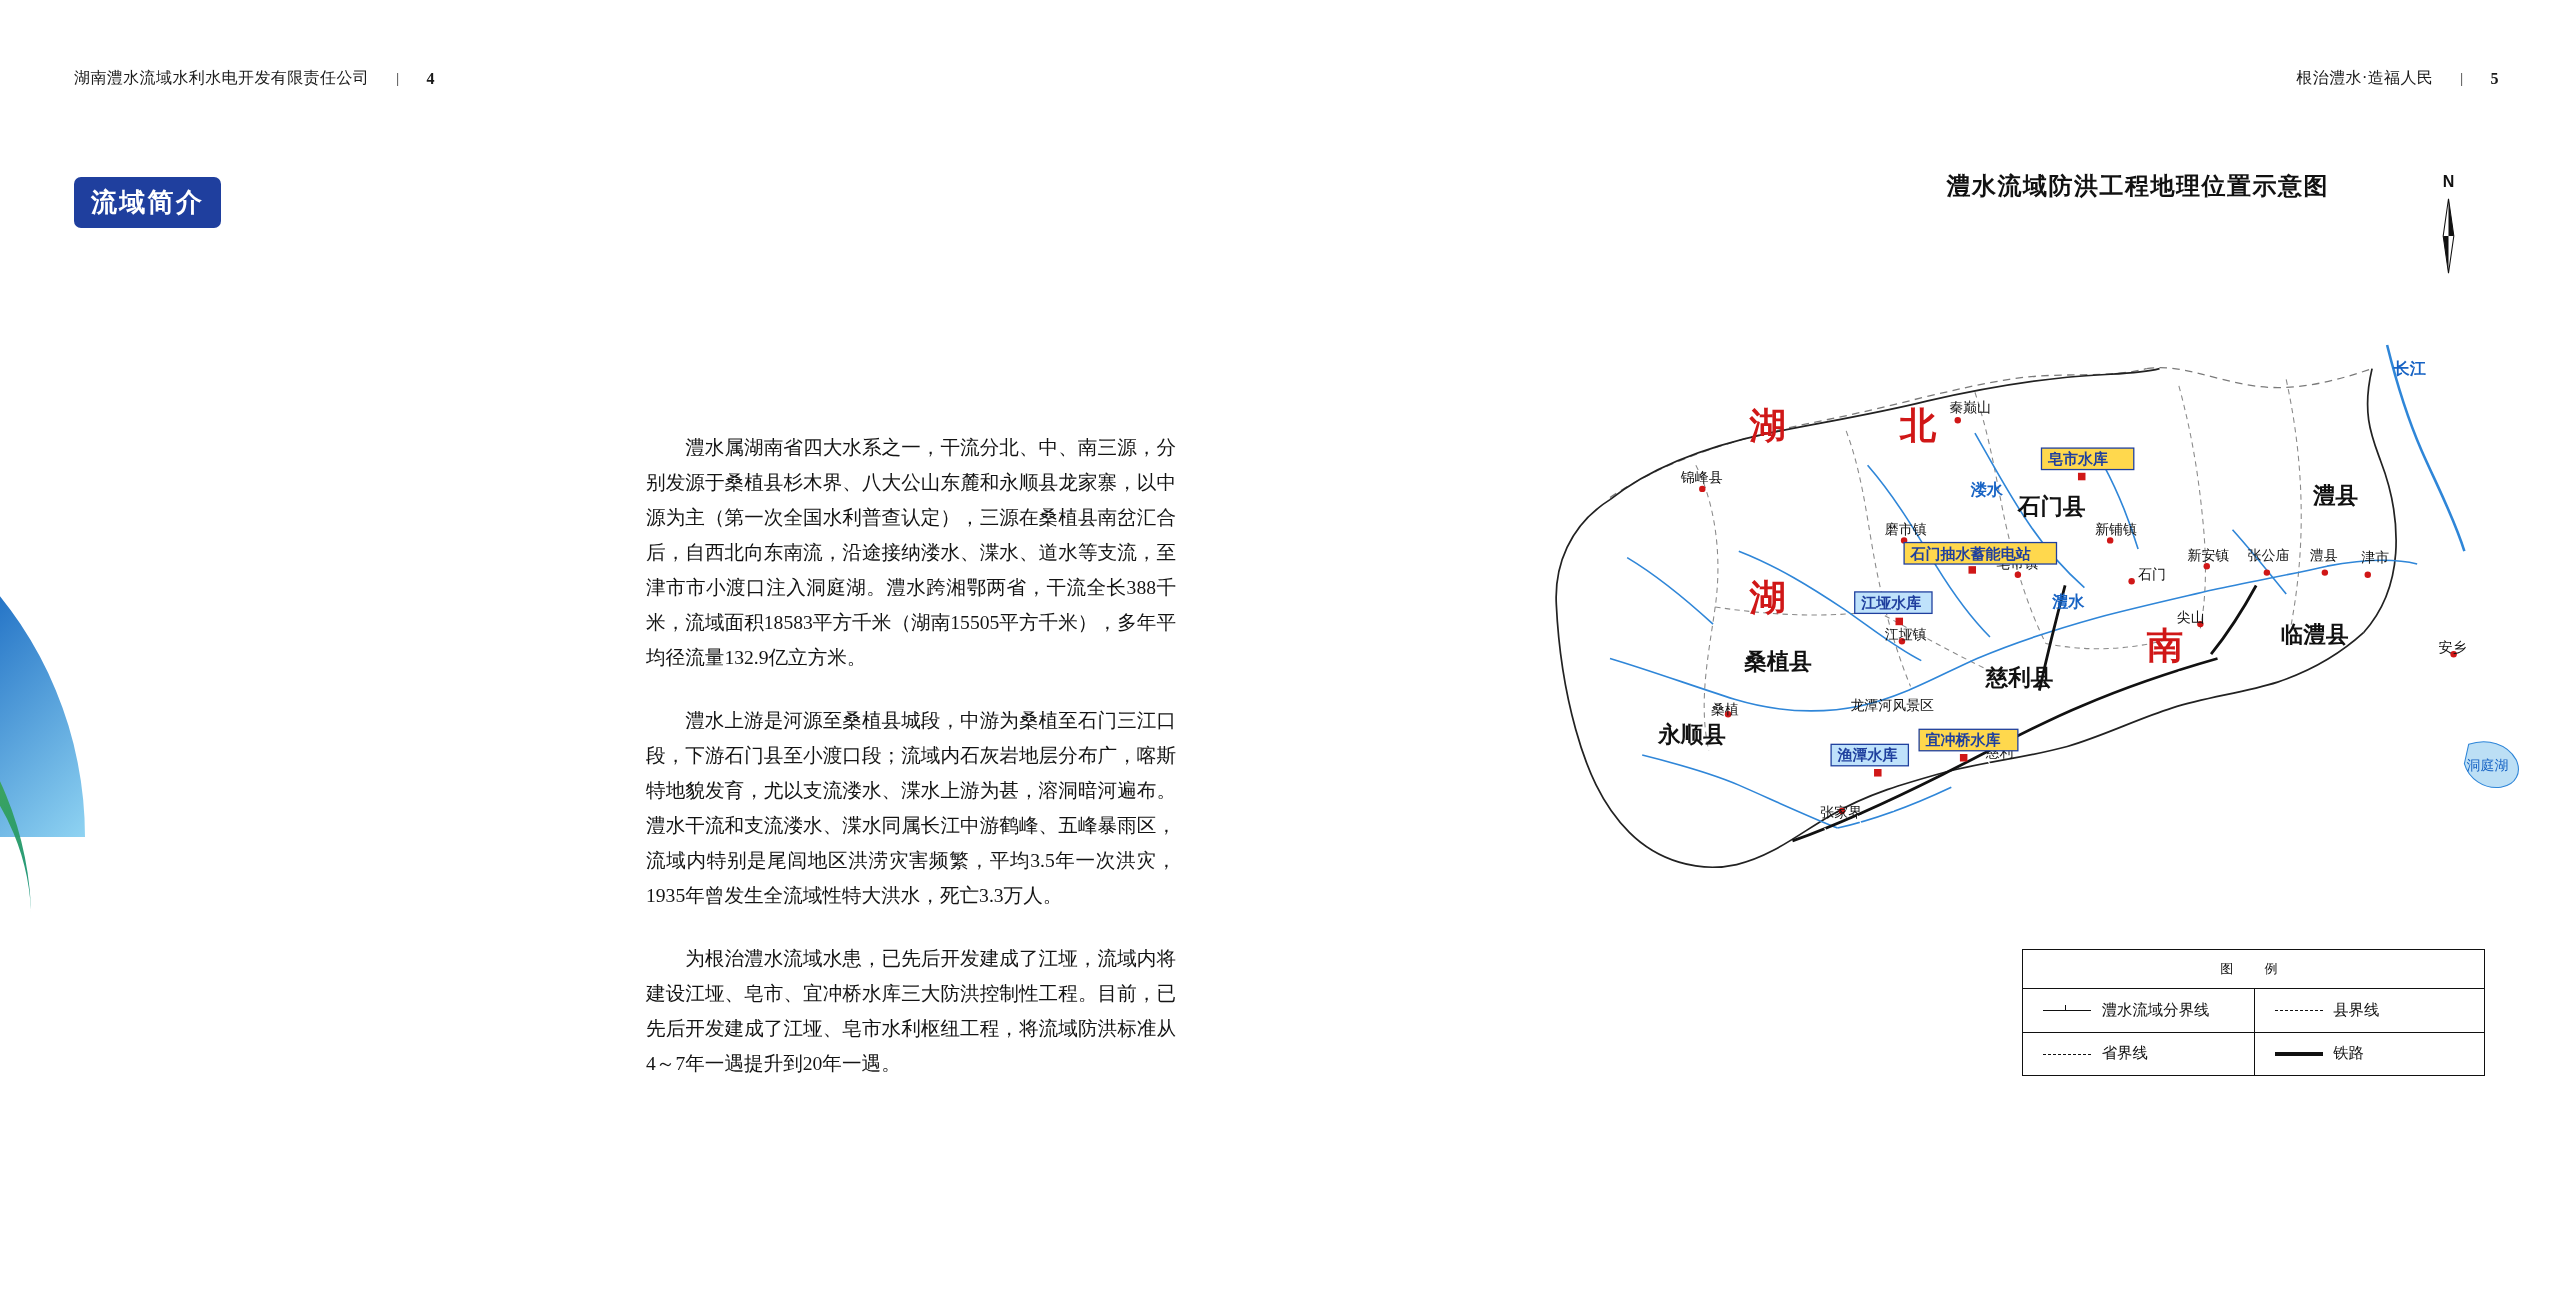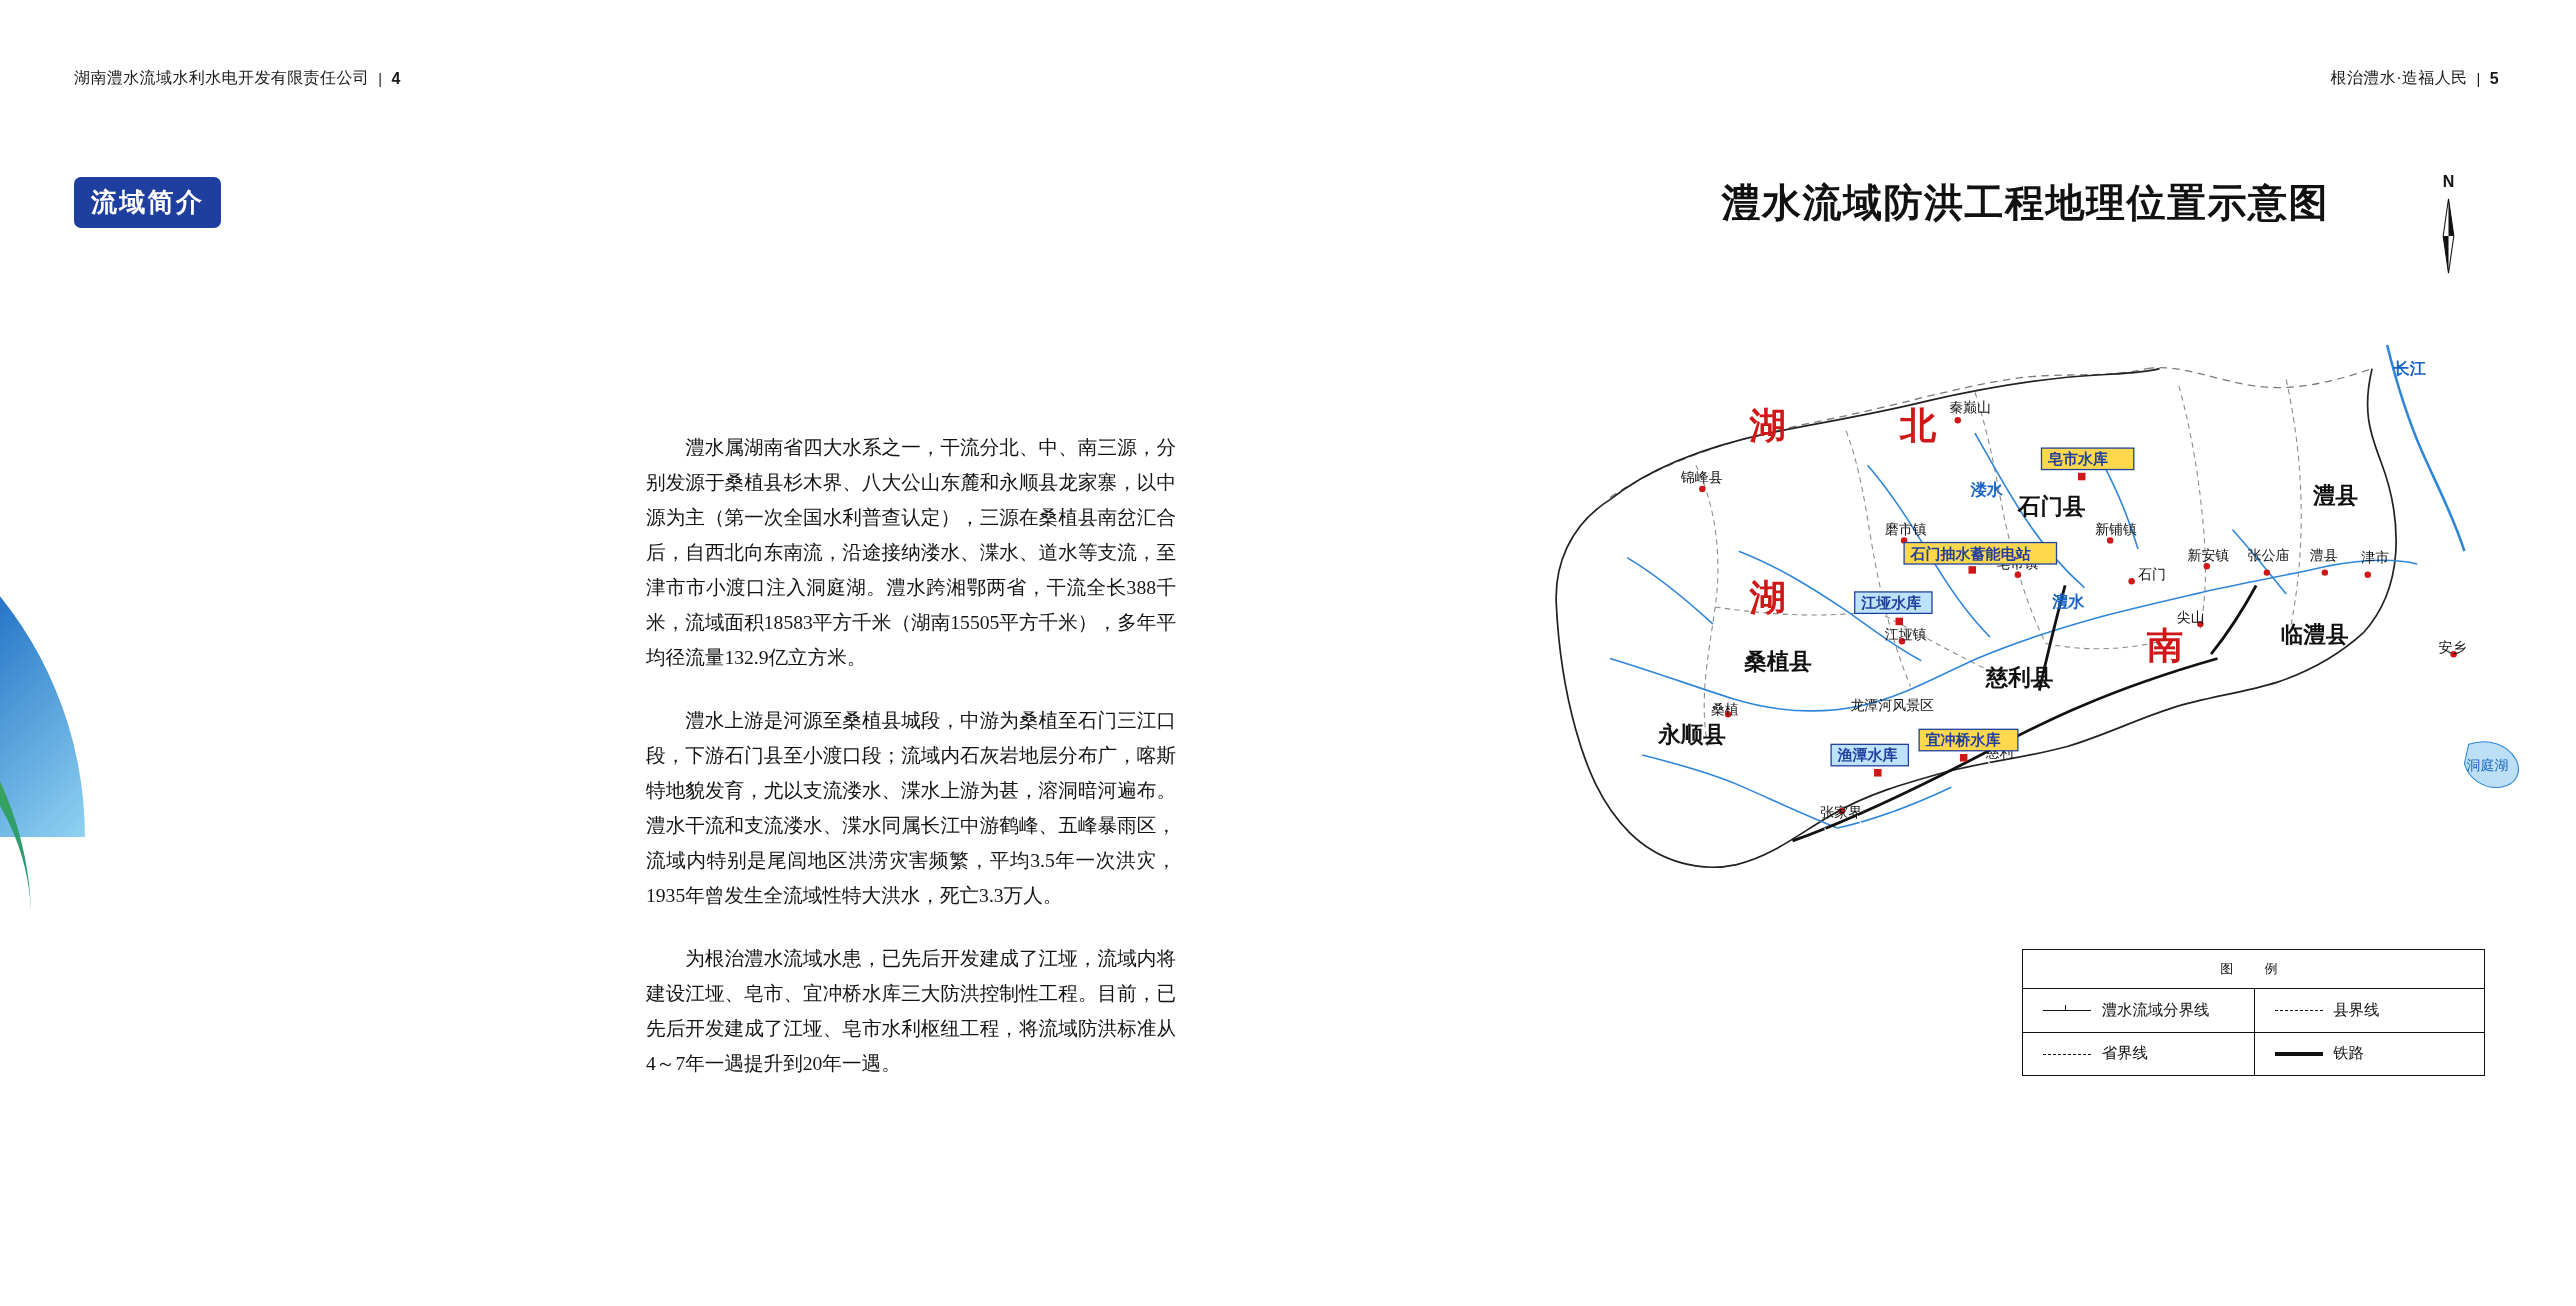--- a/index.html
+++ b/index.html
@@ -33,21 +33,22 @@
   
   .runhead {
     position: absolute;
     top: 68px;
     font-size: 16px;
     letter-spacing: 0.4px;
     color: #1a1a1a;
     white-space: nowrap;
     display: flex;
     align-items: center;
-    gap: 9px;
+    gap: 27px;
+    font-family: Liberation Serif, serif;
   }
   .runhead.left { left: 74px; }
   .runhead.right { right: 77px; }
   .runhead .sep {
     color: #1a1a1a;
     font-size: 14.6px;
   }
   .runhead .folio {
     font-size: 16px;
     font-weight: bold;
@@ -93,22 +94,22 @@
   .bodytext p {
     margin: 0 0 28px 0;
     text-indent: 2em;
   }
   .bodytext p:last-child { margin-bottom: 0; }
 
   
   .map-title {
     position: absolute;
     right: 247px;
-    top: 176px;
-    font-size: 39px;
+    top: 170px;
+    font-size: 24px;
     font-weight: bold;
     letter-spacing: 1.5px;
     color: #111;
     white-space: nowrap;
   }
   .compass {
     position: absolute;
     right: 107px;
     top: 173px;
     width: 41px;

